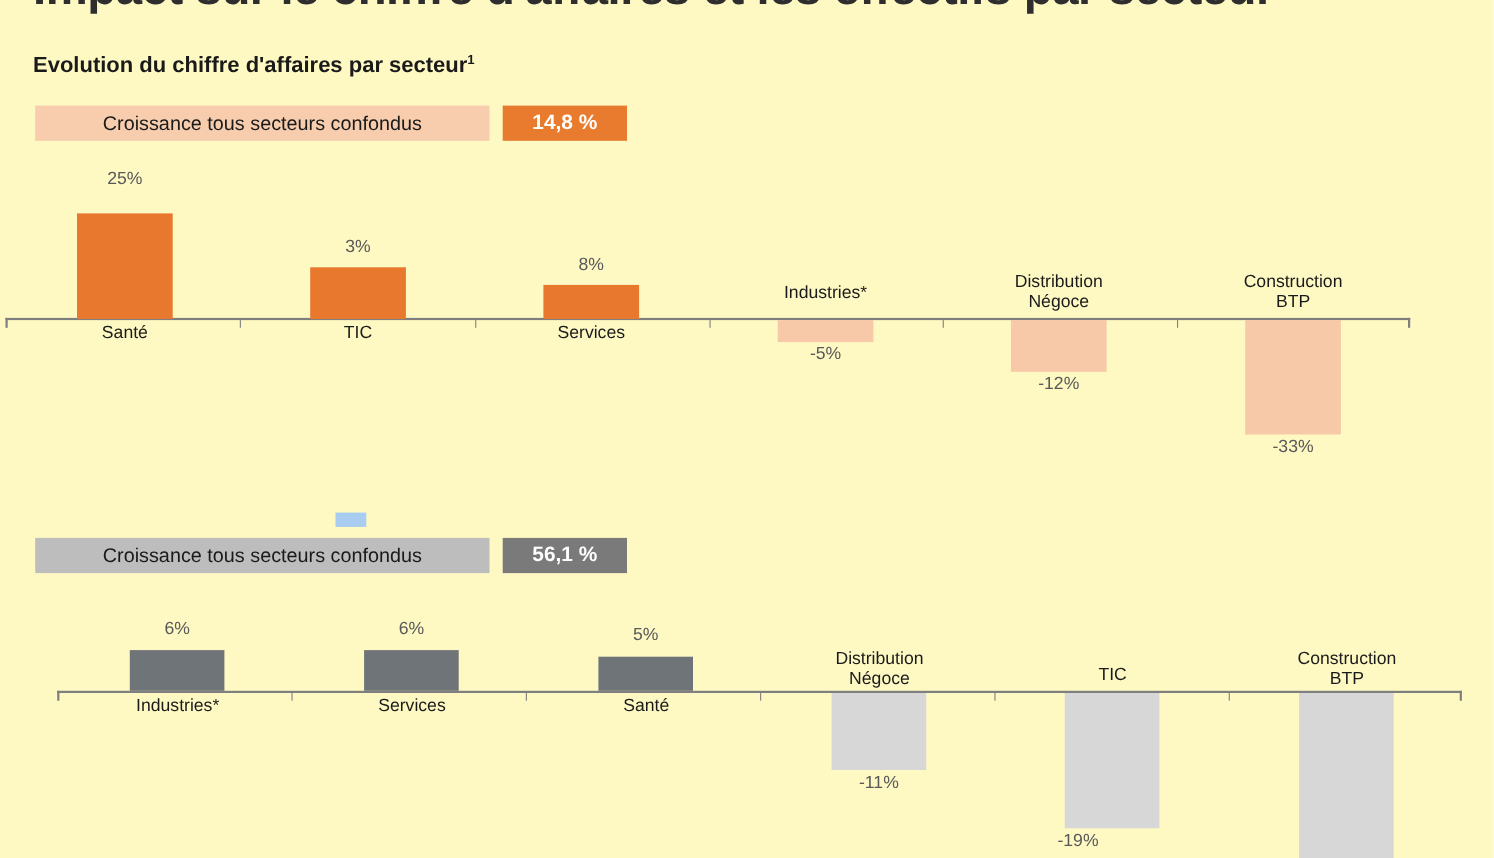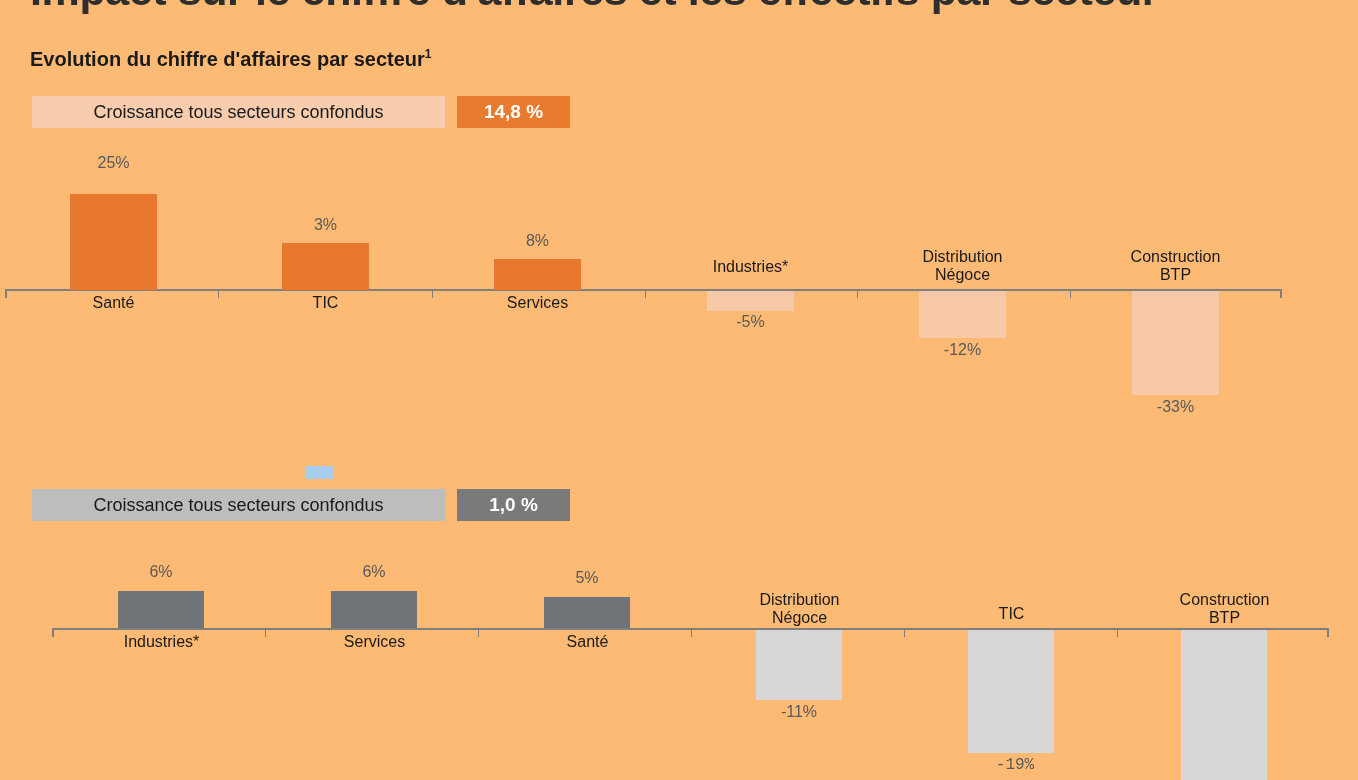--- a/index.html
+++ b/index.html
@@ -2,21 +2,21 @@
 <html><head>
 <meta charset="utf-8">
 <style>
   * { box-sizing: border-box; margin: 0; padding: 0; }
   html, body {
     width: 1358px; height: 780px;
     background: #ffffff;
     font-family: "Liberation Sans", sans-serif;
     overflow: hidden;
   }
-  .page { position: relative; width: 1358px; height: 780px; background:#fdba74; }
+  .page { position: relative; width: 1358px; height: 780px; background:#fef9c3; }
 
   
   .deck-title {
     position: absolute;
     left: 30px; top: -34px;
     font-size: 43px;
     font-weight: bold;
     color: #2e2e2e;
     letter-spacing: -0.4px;
     white-space: nowrap;
@@ -148,21 +148,21 @@
       <div>Construction</div>
       <div>BTP</div>
     </div>
   </div>
 
 
   <div class="selection-highlight"></div>
 
   <div class="legend-row" id="legend2">
     <div class="legend-label">Croissance tous secteurs confondus</div>
-    <div class="legend-value">1,0 %</div>
+    <div class="legend-value">56,1 %</div>
   </div>
 
   <div class="chart" id="chart-headcount">
 
     <div class="axis-line" style="left:52px; top:628px; width:1277px;"></div>
     <div class="axis-endcap" style="left:52px; top:628px;"></div>
     <div class="axis-tick" style="left:265px; top:630px;"></div>
     <div class="axis-tick" style="left:478px; top:630px;"></div>
     <div class="axis-tick" style="left:691px; top:630px;"></div>
     <div class="axis-tick" style="left:904px; top:630px;"></div>
@@ -182,21 +182,21 @@
     <div class="cat-label" style="left:524px; top:633px; width:127px;">Santé</div>
 
     <div class="bar neg-gray" style="left:756px; top:630px; width:86px; height:70px;"></div>
     <div class="val-label" style="left:756px; top:703px; width:86px;">-11%</div>
     <div class="cat-label" style="left:736px; top:591px; width:127px;">
       <div>Distribution</div>
       <div>Négoce</div>
     </div>
 
     <div class="bar neg-gray" style="left:968px; top:630px; width:86px; height:123px;"></div>
-    <div class="val-label" style="left:972px; top:756px; width:86px;font-family:Liberation Mono, monospace;">-19%</div>
+    <div class="val-label" style="left:937px; top:756px; width:86px;">-19%</div>
     <div class="cat-label" style="left:948px; top:605px; width:127px;">TIC</div>
 
     <div class="bar neg-gray" style="left:1181px; top:630px; width:86px; height:150px;"></div>
     <div class="cat-label" style="left:1161px; top:591px; width:127px;">
       <div>Construction</div>
       <div>BTP</div>
     </div>
   </div>
 
 </div>

